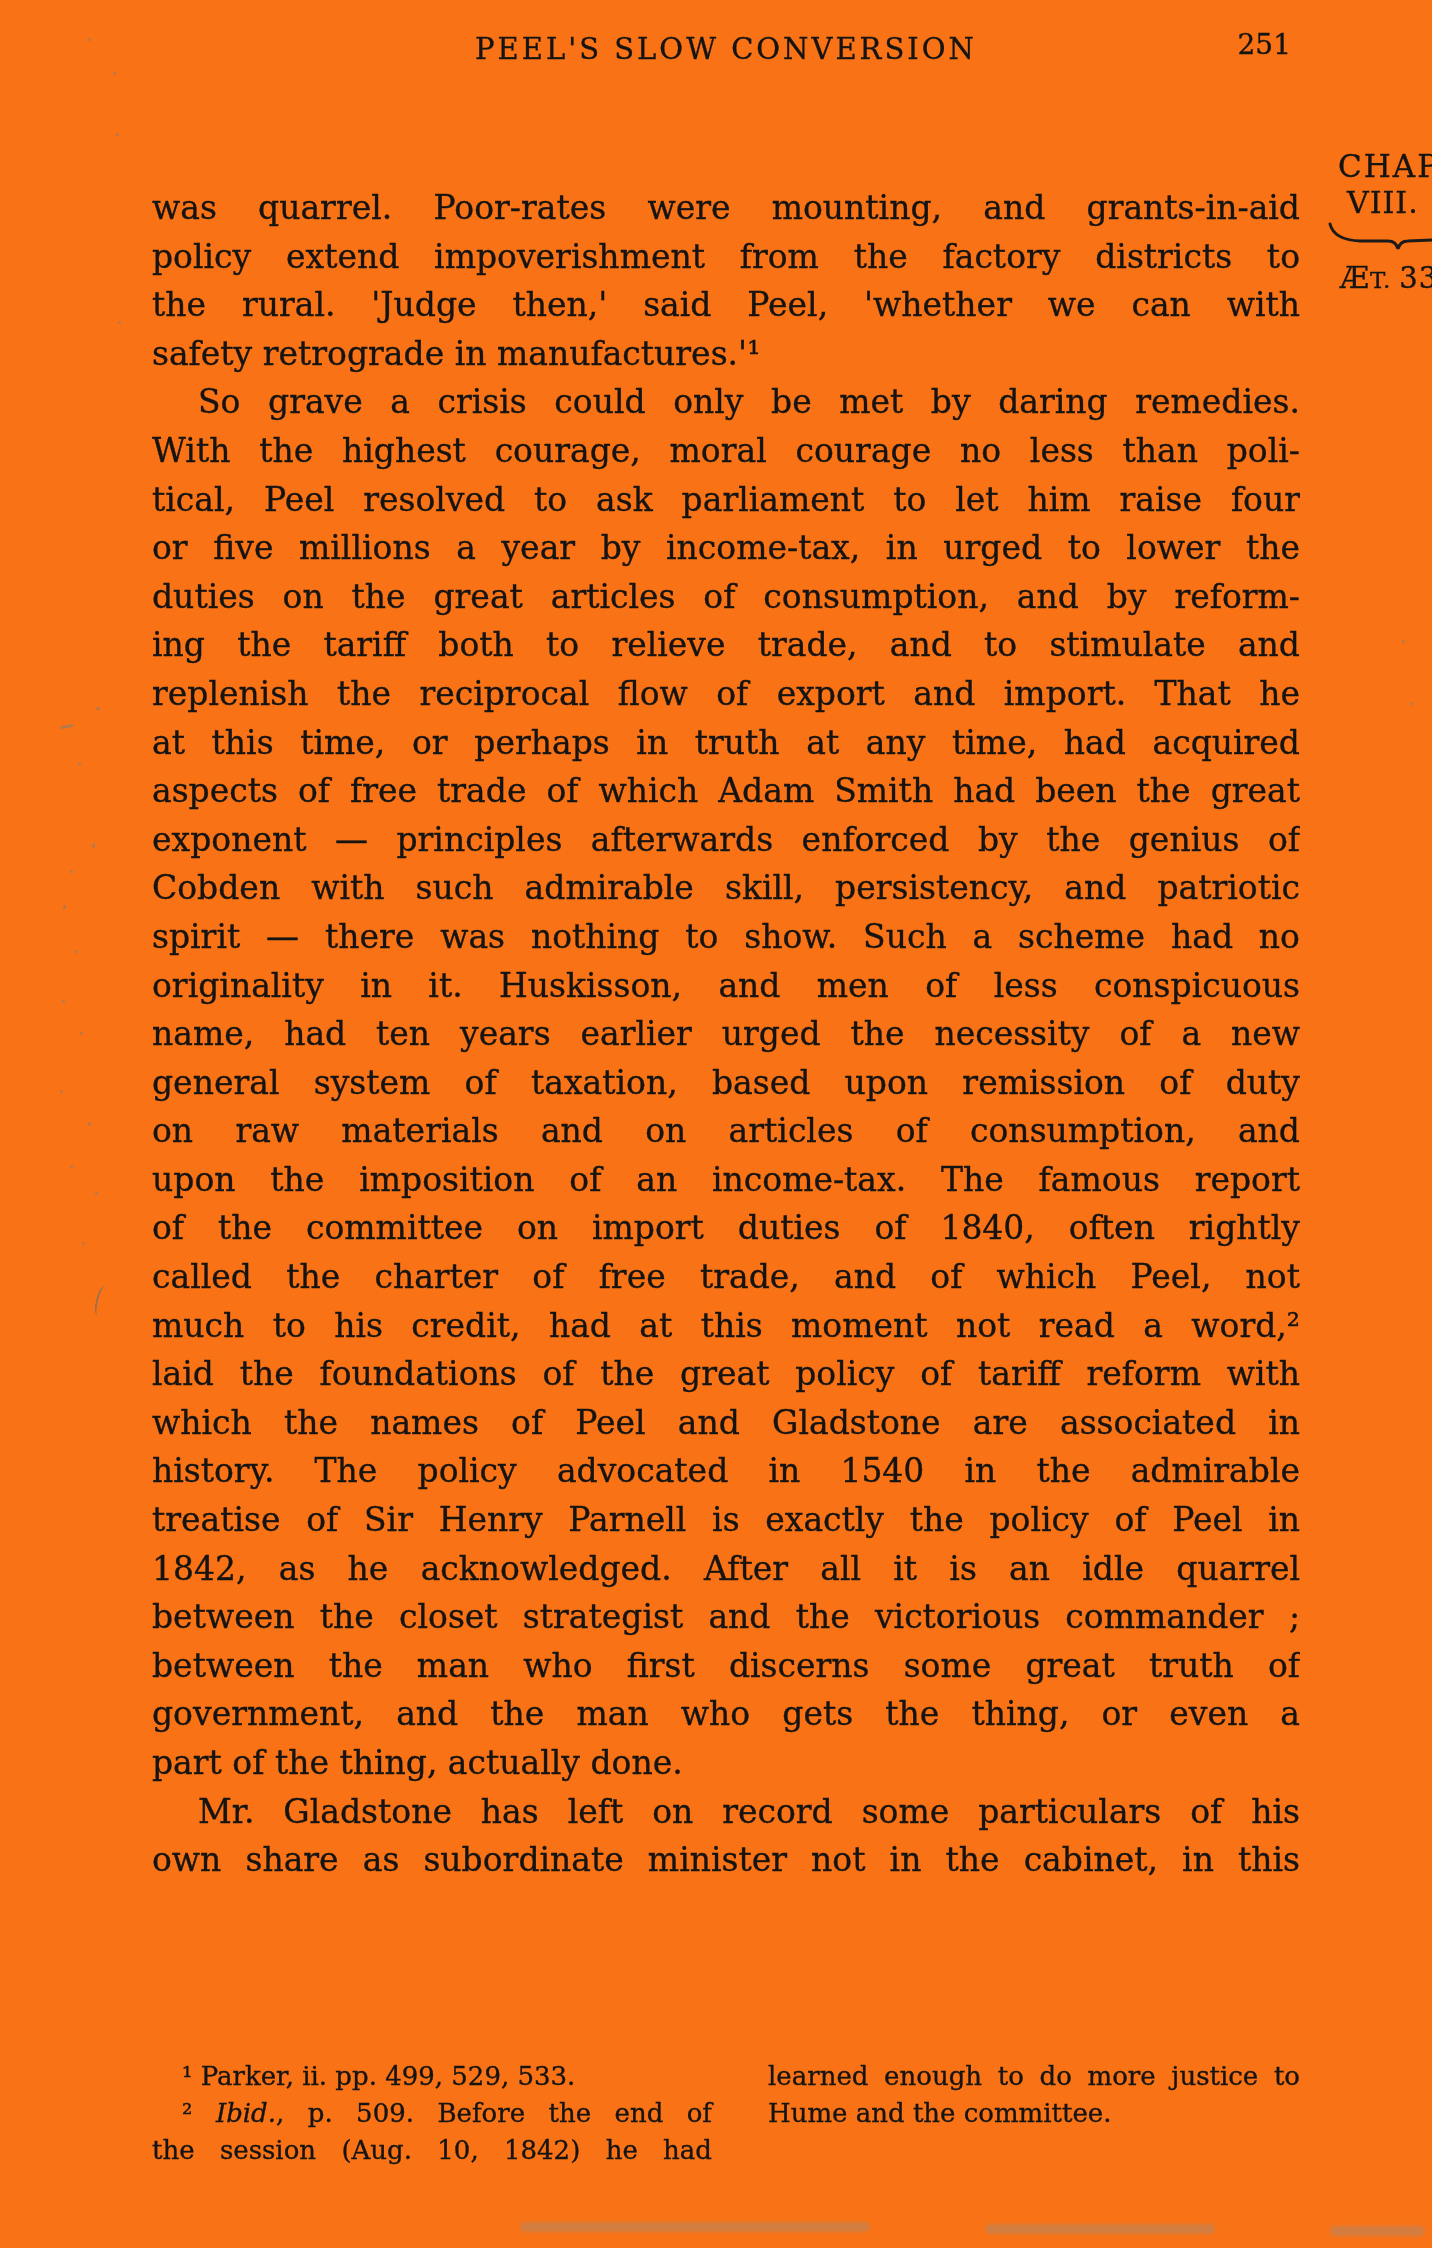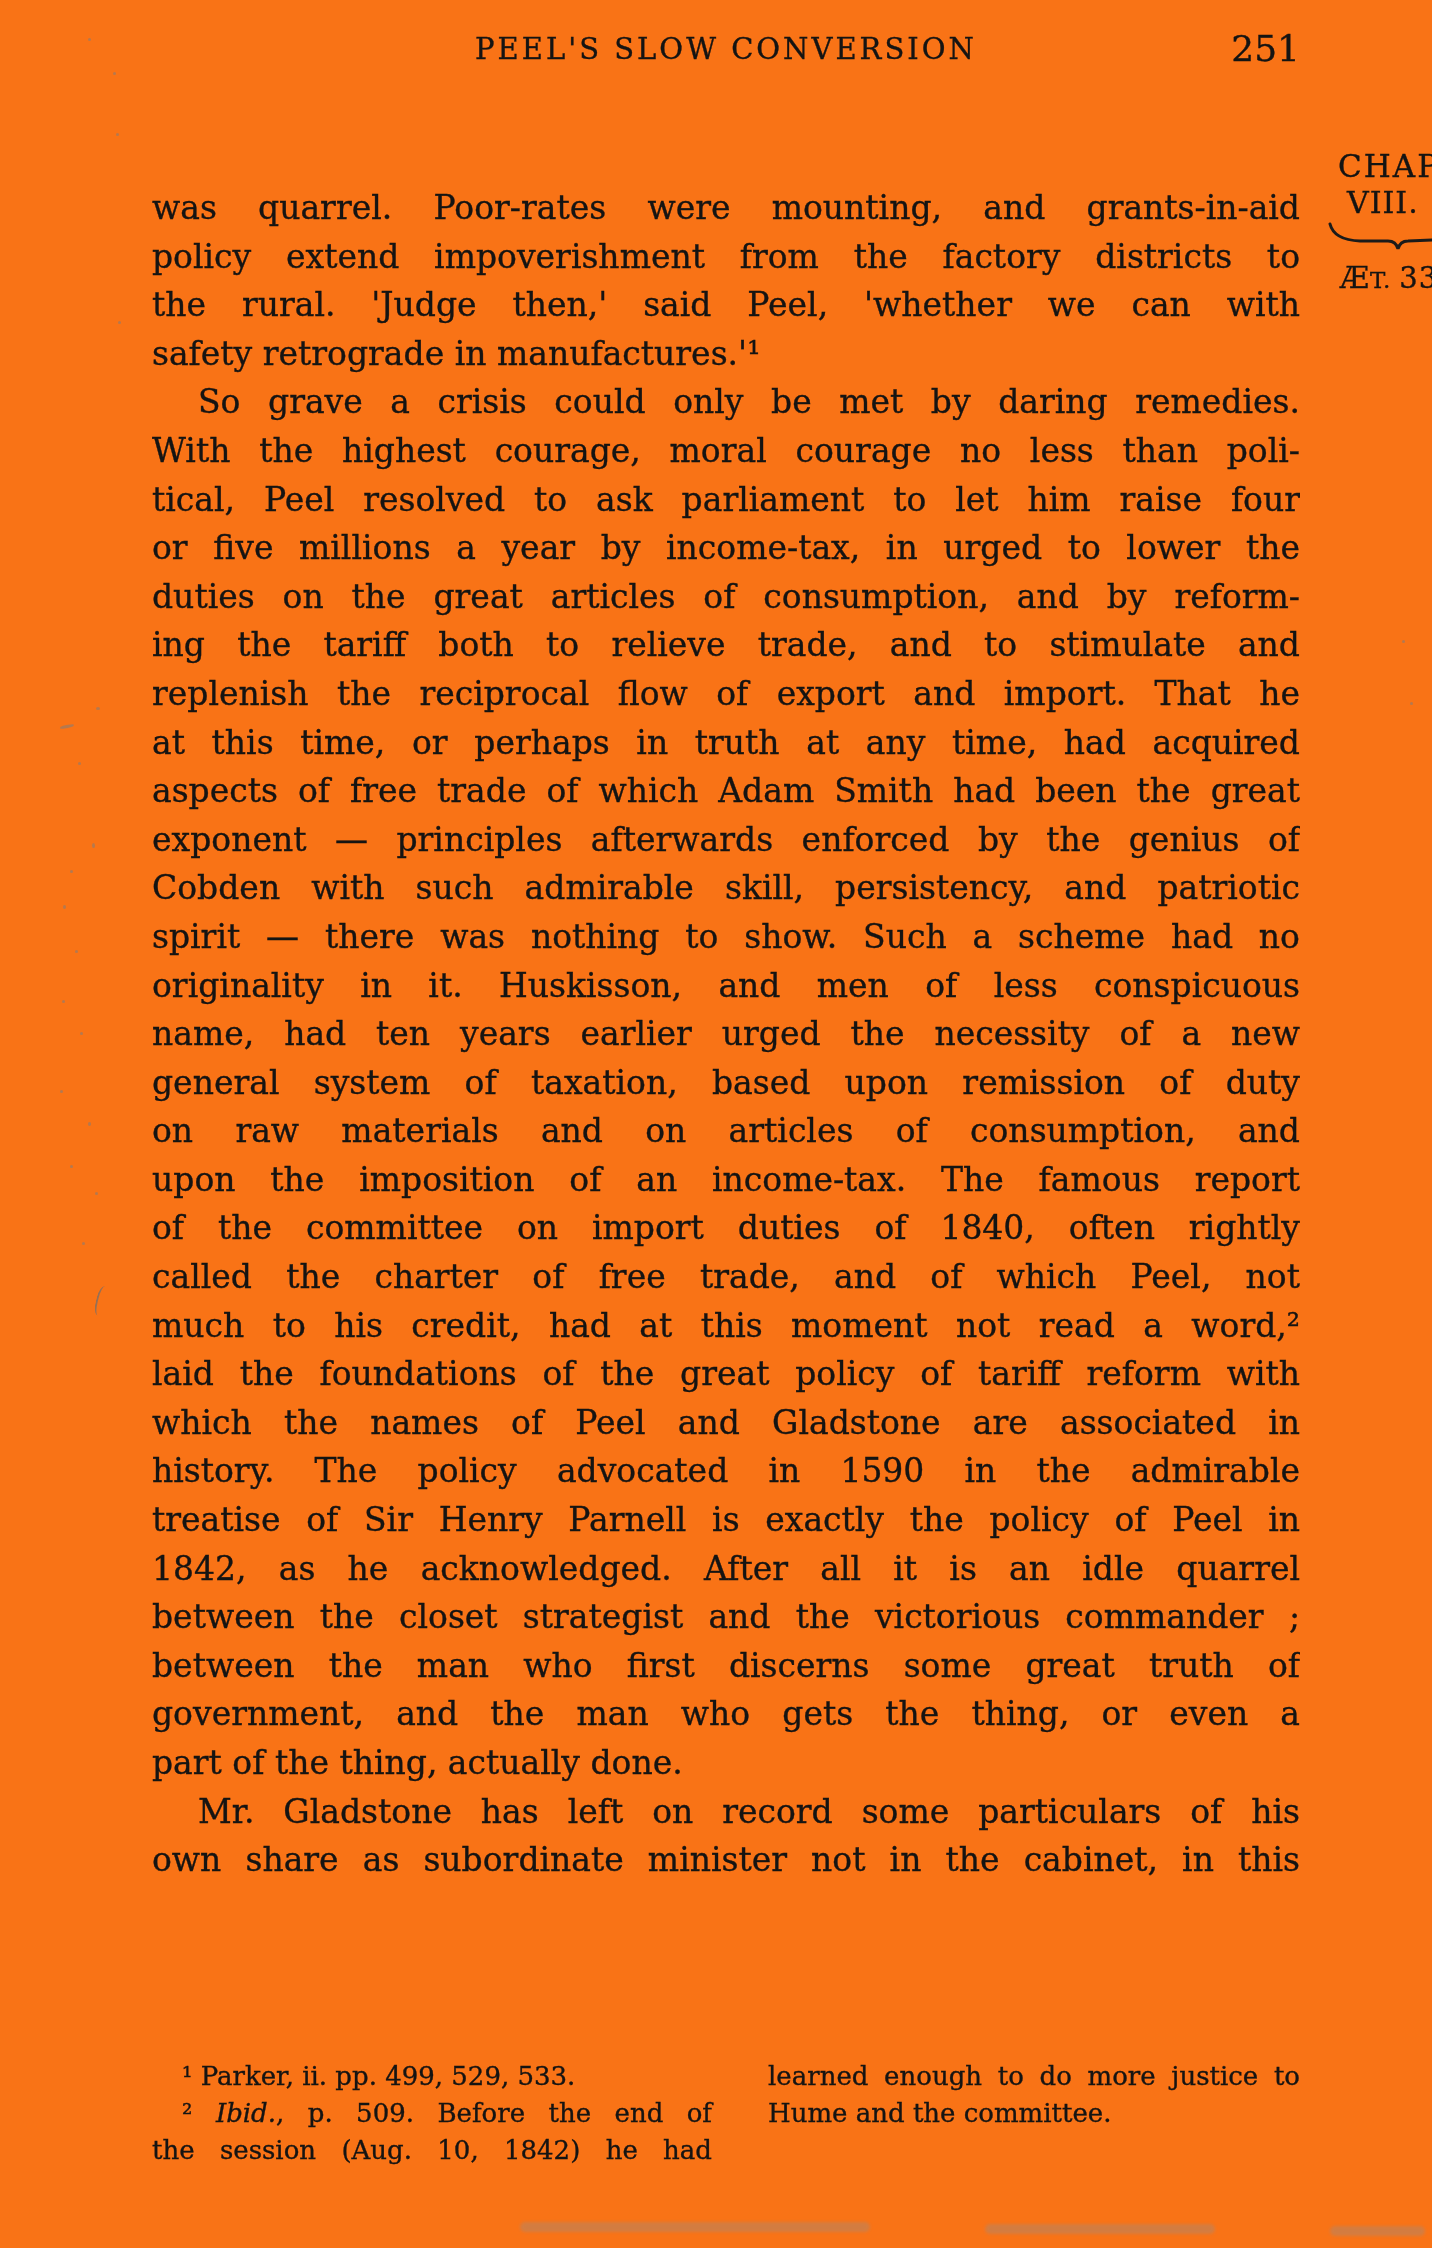--- a/index.html
+++ b/index.html
@@ -11,21 +11,21 @@
     font-family: "DejaVu Serif", "Liberation Serif", serif;
     color: #151413;
     -webkit-text-stroke: 0.35px #151413;
   }
   
   .header-row { position: absolute; left: 152px; top: 32px; width: 1148px; height: 44px; }
   .running-head {
     position: absolute; left: 0; right: 0; text-align: center;
     font-size: 29px; letter-spacing: 3px; white-space: nowrap;
   }
-  .page-number { position: absolute; right: 0; top: -4px; font-size: 36px; }
+  .page-number { position: absolute; right: 9px; top: -4px; font-size: 28px; }
   
   .margin-notes { position: absolute; left: 1338px; top: 148px; width: 120px; }
   .chap { font-size: 31px; letter-spacing: 2px; white-space: nowrap; }
   .chap-num { font-size: 30px; padding-left: 9px; margin-top: 1px; letter-spacing: 1px; white-space: nowrap; }
   .brace { position: absolute; left: -12px; top: 72px; width: 132px; height: 32px; }
   .aetat { position: absolute; left: 2px; top: 113px; font-size: 29px; white-space: nowrap; letter-spacing: 1px; }
   .aetat .small { font-size: 23px; }
   .aetat .num { margin-left: 8px; }
   
   .body-text { position: absolute; left: 152px; top: 184px; width: 1148px; }
@@ -98,21 +98,21 @@
     <div class="line">originality in it. Huskisson, and men of less conspicuous</div>
     <div class="line">name, had ten years earlier urged the necessity of a new</div>
     <div class="line">general system of taxation, based upon remission of duty</div>
     <div class="line">on raw materials and on articles of consumption, and</div>
     <div class="line">upon the imposition of an income-tax. The famous report</div>
     <div class="line">of the committee on import duties of 1840, often rightly</div>
     <div class="line">called the charter of free trade, and of which Peel, not</div>
     <div class="line">much to his credit, had at this moment not read a word,²</div>
     <div class="line">laid the foundations of the great policy of tariff reform with</div>
     <div class="line">which the names of Peel and Gladstone are associated in</div>
-    <div class="line">history. The policy advocated in 1590 in the admirable</div>
+    <div class="line">history. The policy advocated in 1540 in the admirable</div>
     <div class="line">treatise of Sir Henry Parnell is exactly the policy of Peel in</div>
     <div class="line">1842, as he acknowledged. After all it is an idle quarrel</div>
     <div class="line">between the closet strategist and the victorious commander ;</div>
     <div class="line">between the man who first discerns some great truth of</div>
     <div class="line">government, and the man who gets the thing, or even a</div>
     <div class="line end">part of the thing, actually done.</div>
 
     <div class="line indent">Mr. Gladstone has left on record some particulars of his</div>
     <div class="line">own share as subordinate minister not in the cabinet, in this</div>
   </main>

